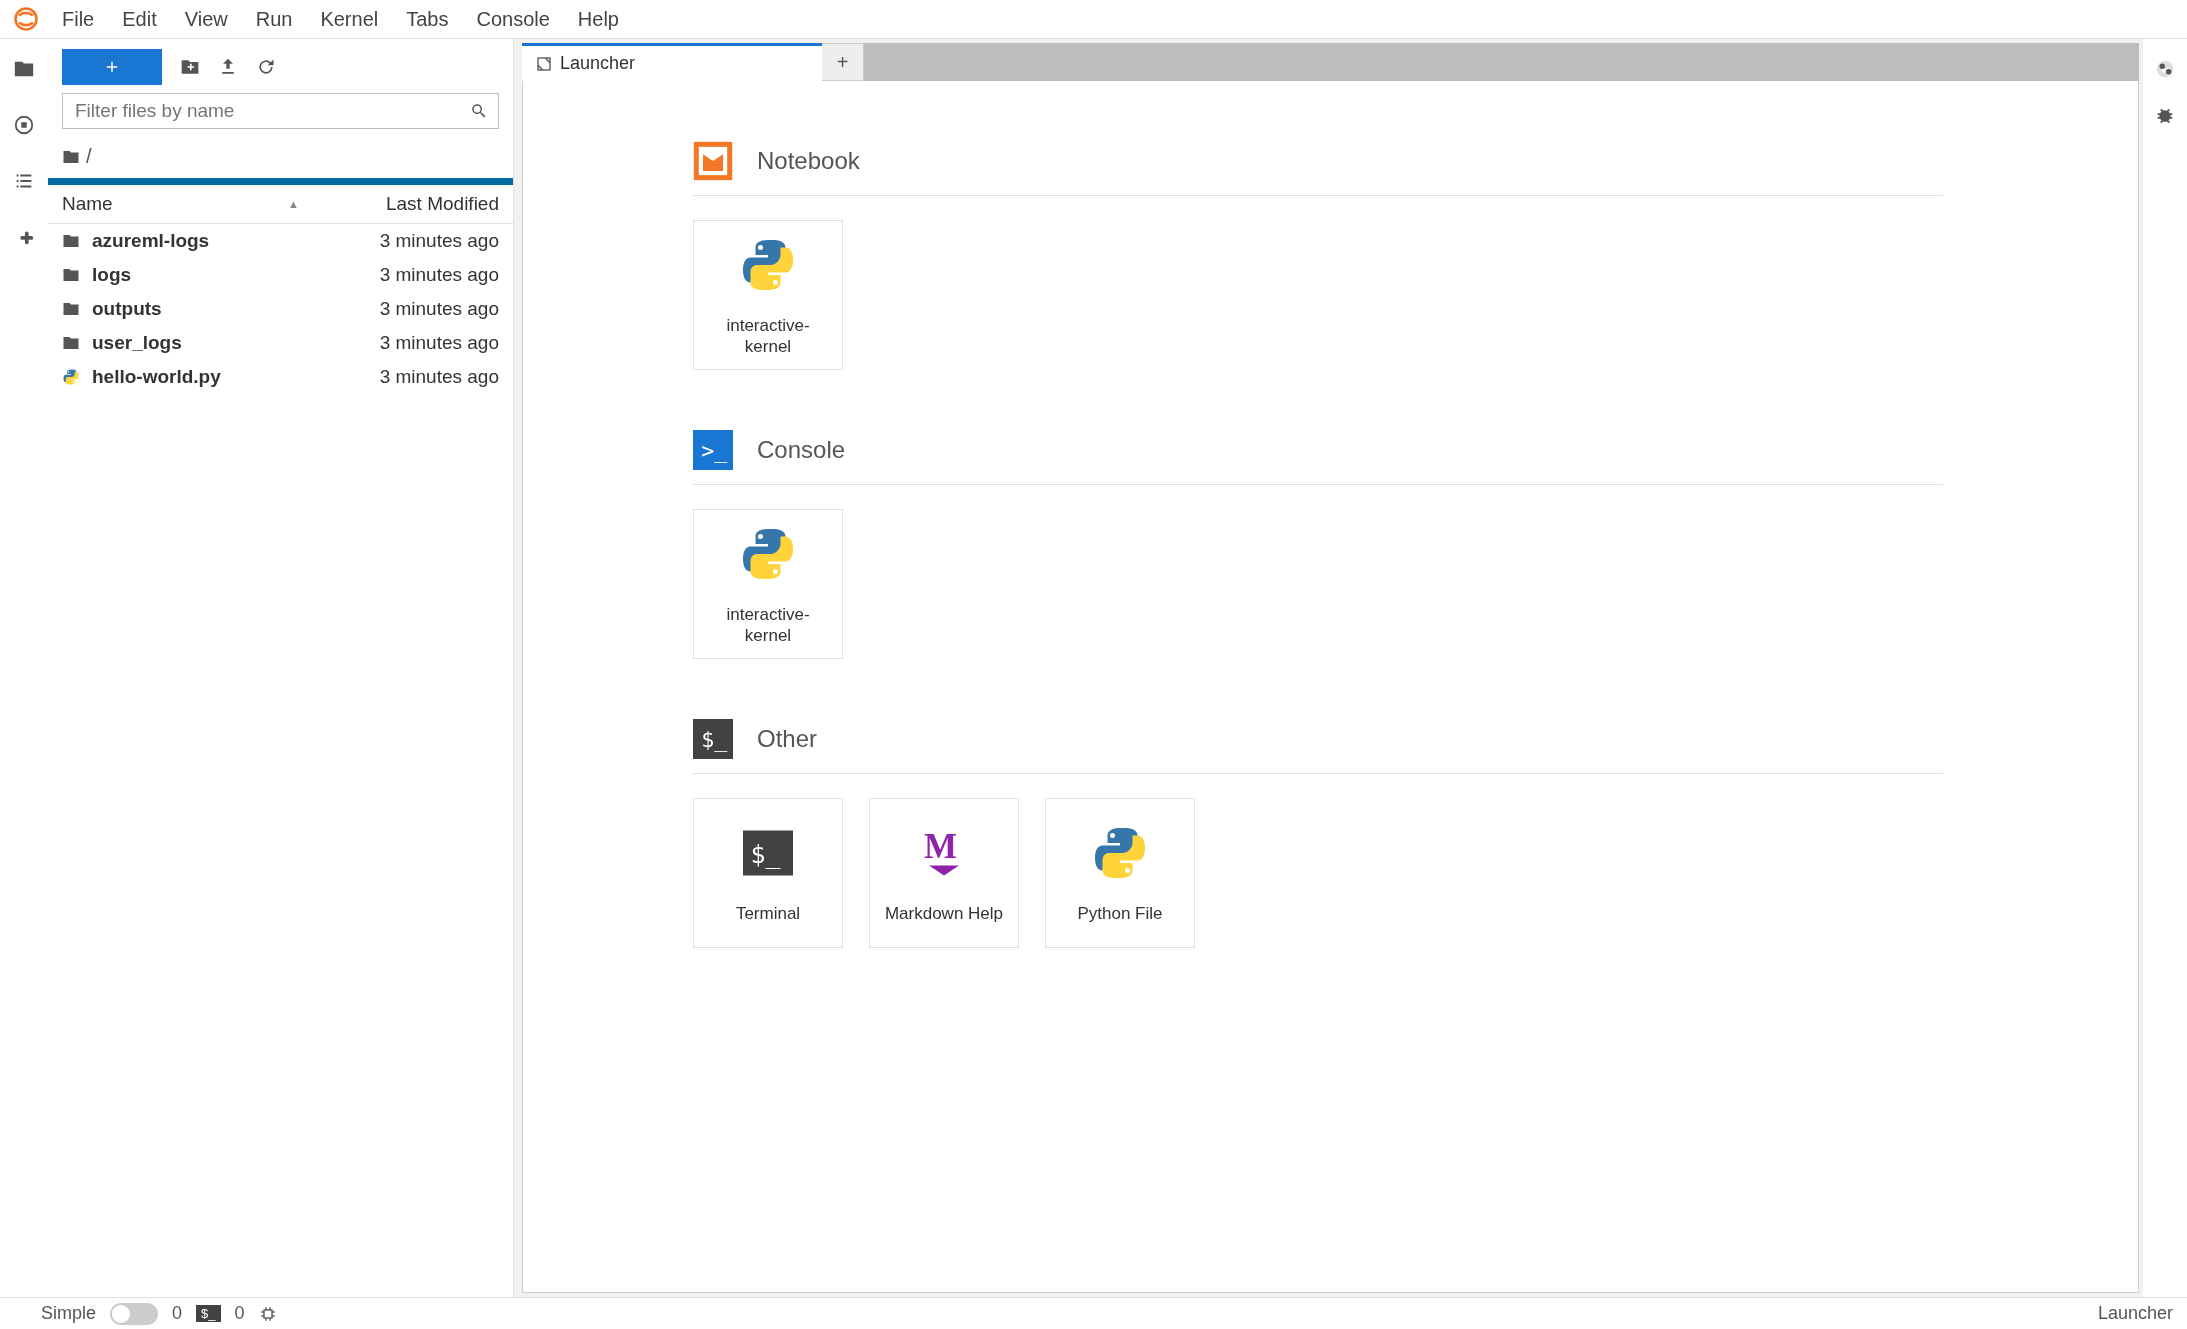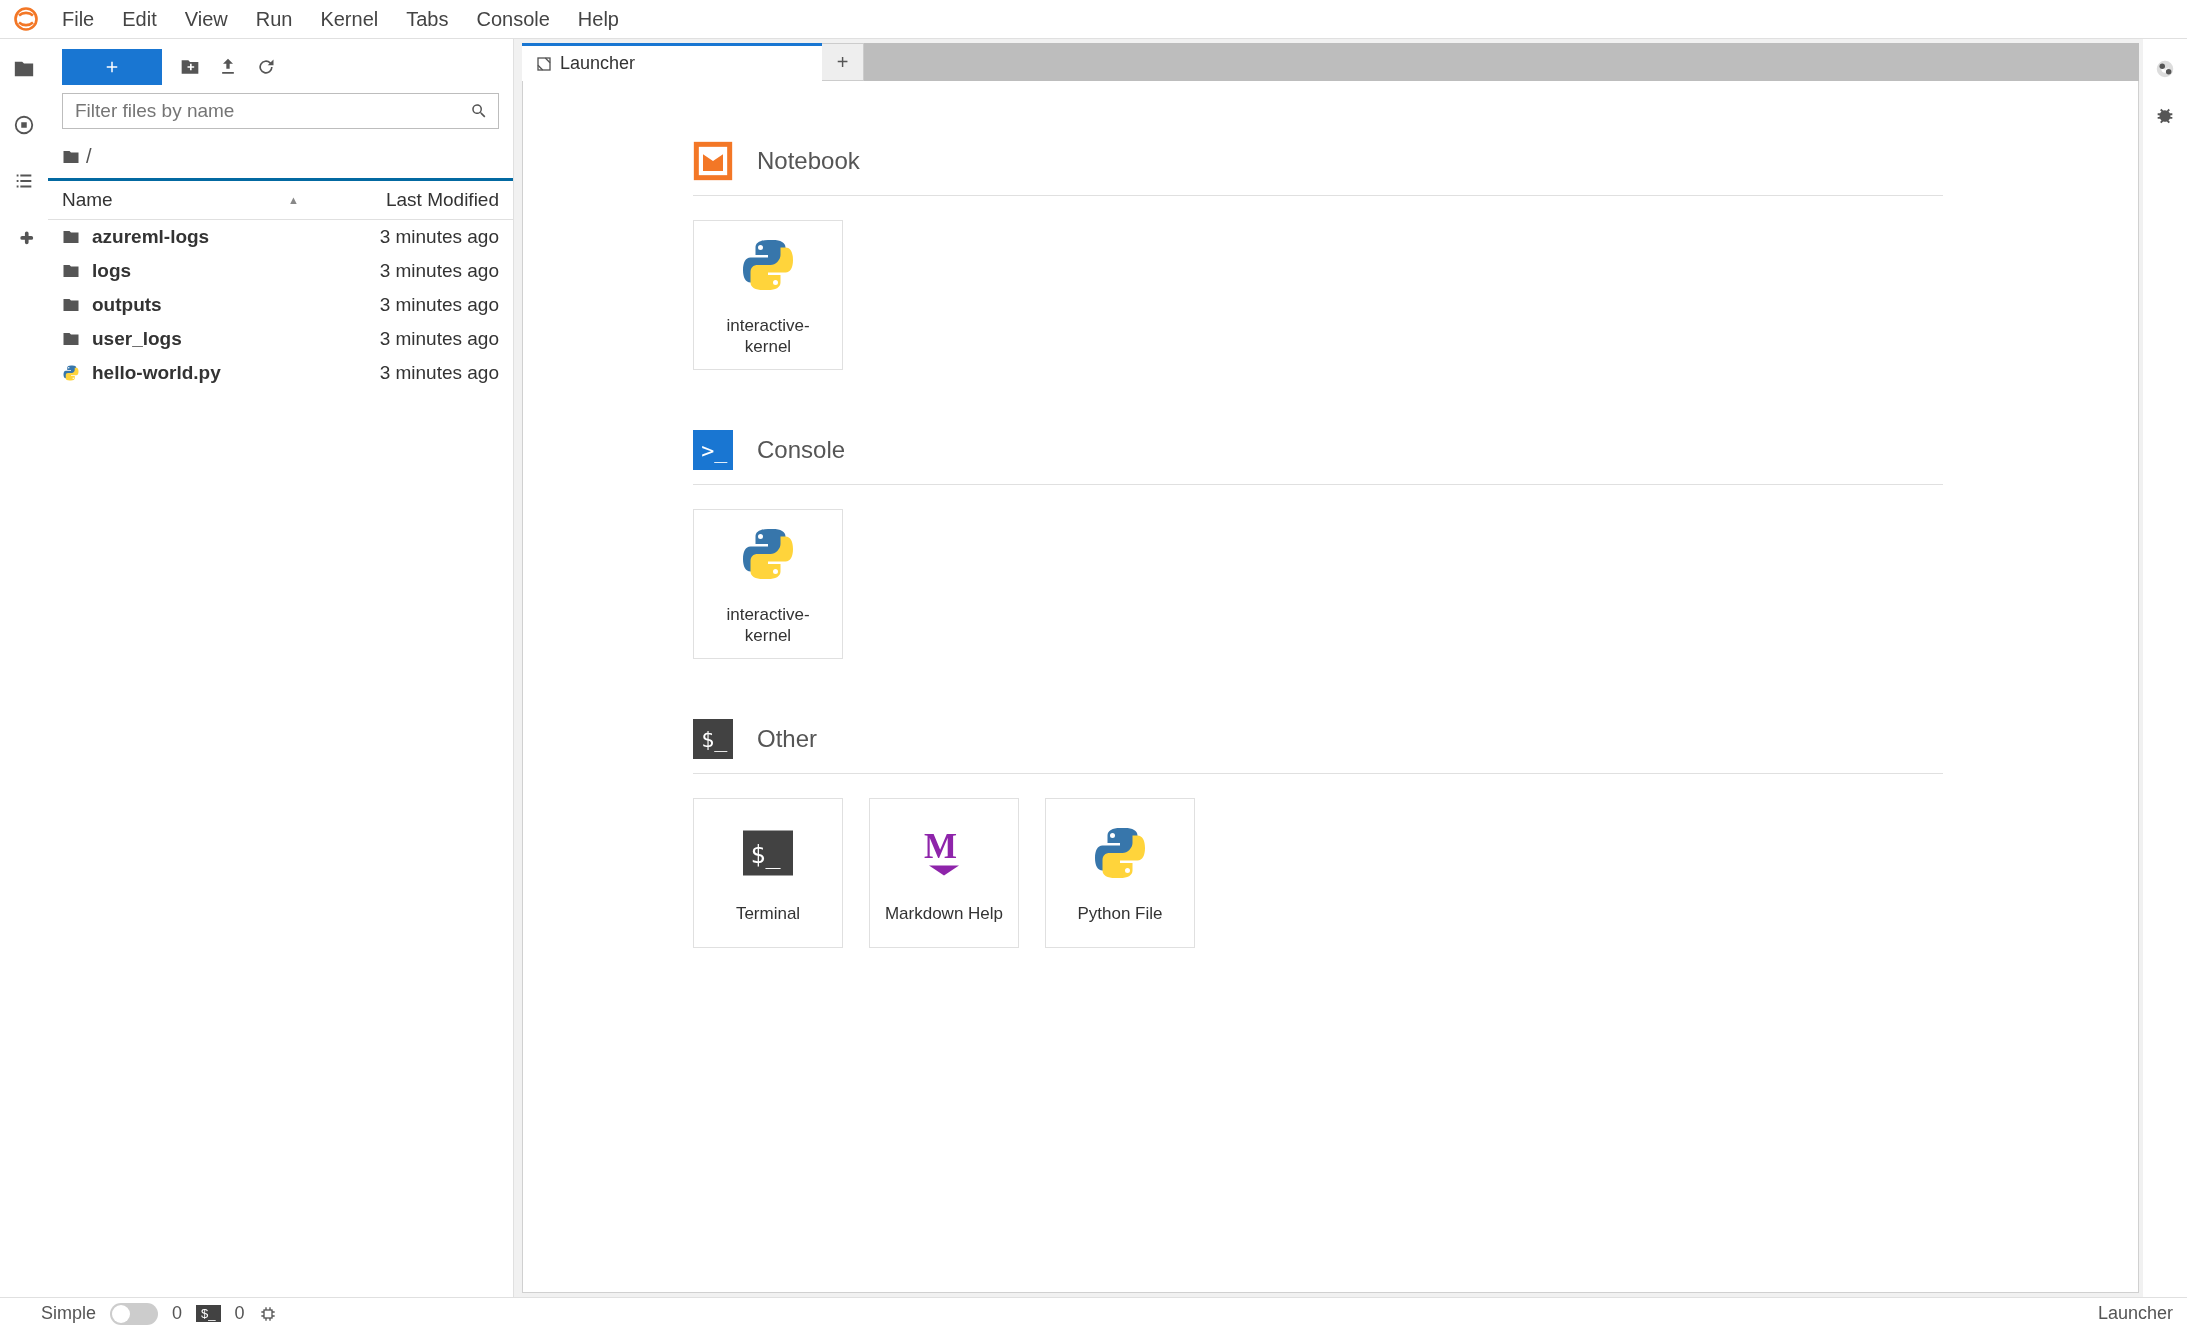--- a/index.html
+++ b/index.html
@@ -88,21 +88,21 @@
 .filter-box .search-ic { position: absolute; right: 10px; color:#555; }
 
 .bread {
   display:flex; align-items:center; gap:6px;
   padding: 6px 14px 10px 14px; font-size: 20px; color:#555;
 }
 
 .file-headers {
   display:flex; align-items:center;
   padding: 8px 14px;
-  border-top: 3px solid #0369a1;
+  border-top: 7px solid #0369a1;
   border-bottom: 1px solid #e0e0e0;
   font-size: 19px;
 }
 .file-headers .col-name { flex: 1; font-weight:400; display:flex; align-items:center; gap:6px;}
 .file-headers .col-mod { width: 180px; text-align: right; }
 .file-headers .sort-caret { font-size: 11px; color:#888; margin-left: auto; margin-right: 20px;}
 
 .file-list { flex:1; overflow:auto; }
 .file-row {
   display:flex; align-items:center;

